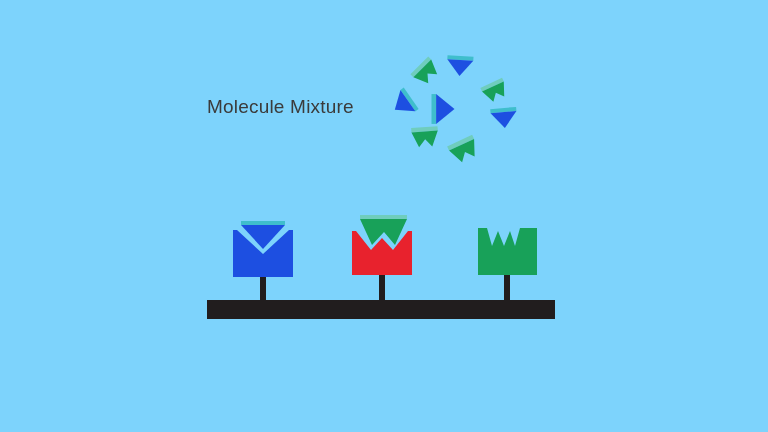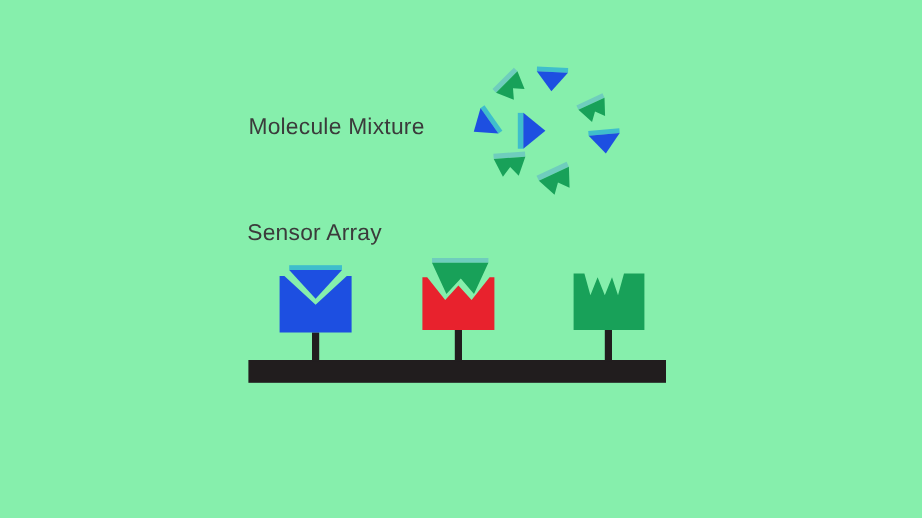--- a/index.html
+++ b/index.html
@@ -4,21 +4,21 @@
 <style>
   html, body {
     margin: 0;
     padding: 0;
     background: #ffffff;
   }
   .canvas {
     position: relative;
     width: 768px;
     height: 432px;
-    background: #86efac;
+    background: #7dd3fc;
     overflow: hidden;
     font-family: "Liberation Sans", sans-serif;
   }
   .diagram-svg {
     position: absolute;
     left: 0;
     top: 0;
   }
   .label {
     position: absolute;
@@ -31,21 +31,20 @@
   .label-molecule-mixture { left: 207px; top: 96px; }
   .label-sensor-array     { left: 206px; top: 184px; }
 </style>
 </head>
 <body>
 
 <div class="canvas">
 
   <div class="label label-molecule-mixture">Molecule Mixture</div>
 
-  <div class="label label-sensor-array">Sensor Array</div>
 
   <svg class="diagram-svg" width="768" height="432" viewBox="0 0 768 432">
 
     <g>
 
       <g transform="translate(426,72) rotate(-45) scale(1.05)">
         <rect x="-12" y="-9" width="24" height="4" fill="#6fcdbd"></rect>
         <polygon points="-12,-5 12,-5 6,9 0,2 -6,9" fill="#18a159"></polygon>
       </g>
 

